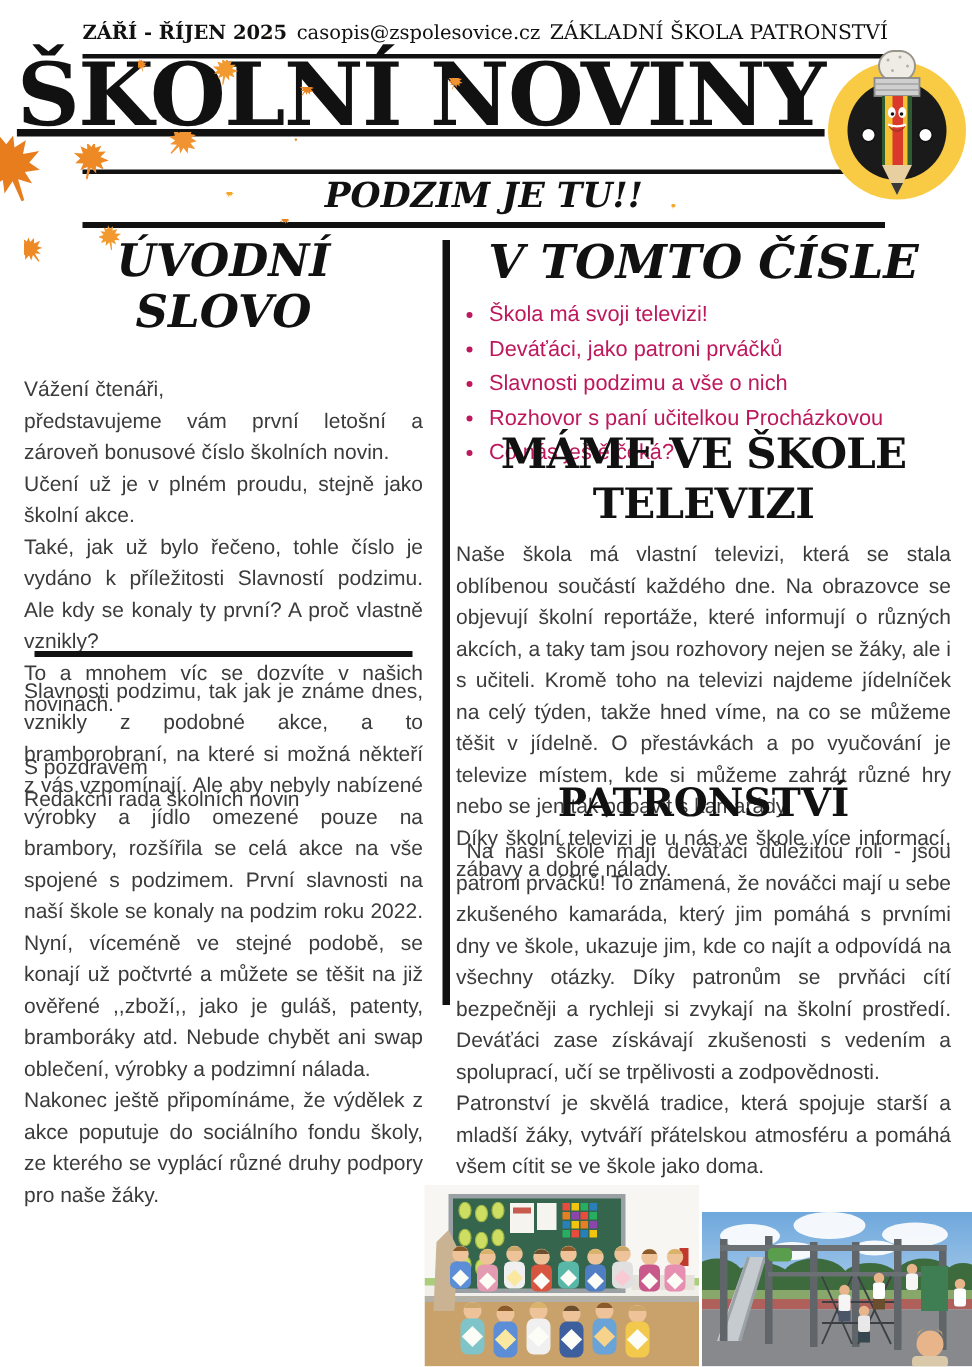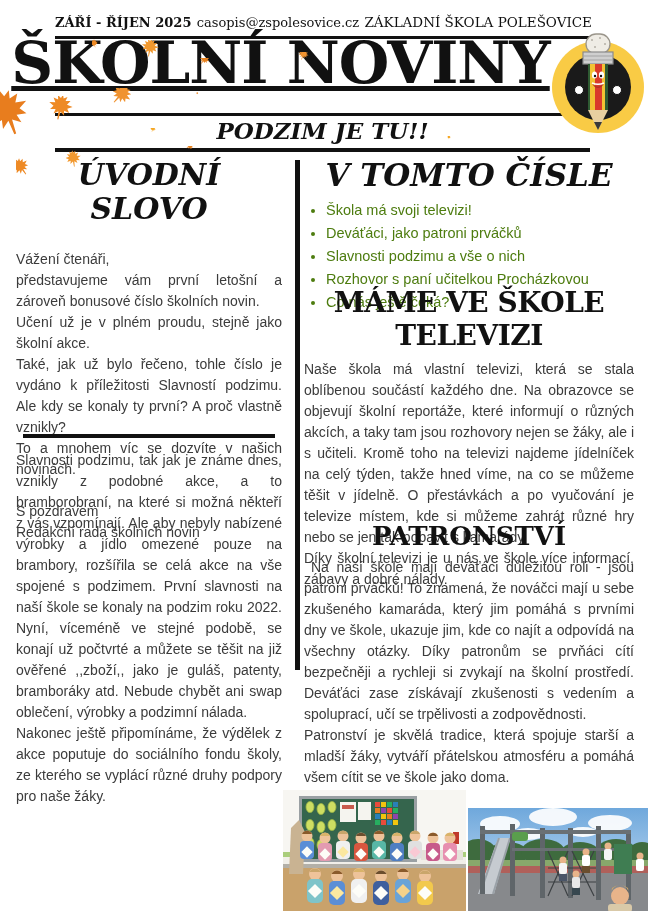--- a/index.html
+++ b/index.html
@@ -24,40 +24,40 @@
   .divider{left:295px;top:160px;width:5px;height:510px;background:#111;}
   .colhead{font-family:"DejaVu Serif",serif;font-style:italic;font-weight:bold;
     color:#111;text-align:center;line-height:1.12;}
   .subhead{font-family:"DejaVu Serif",serif;font-weight:bold;color:#111;text-align:center;}
   .bodytxt{font-size:14px;line-height:21px;color:#3b3b3b;text-align:justify;}
   .bodytxt p{margin:0;}
   .leftcol{left:16px;width:266px;}
   .rightcol{left:304px;width:330px;}
   .signature{}
   .sec-rule{height:4px;background:#111;width:252px;margin:0 auto;}
-  ul.toc{margin:6px 0 0 0;padding:0 0 0 22px;font-size:14.5px;line-height:23px;color:#4d7c0f;text-align:left;}
+  ul.toc{margin:6px 0 0 0;padding:0 0 0 22px;font-size:14.5px;line-height:23px;color:#be185d;text-align:left;}
   ul.toc li{margin:0;}
   .leaf{position:absolute;pointer-events:none;}
   .photo{position:absolute;display:block;}
 </style>
 </head>
 <body>
 
 <svg width="0" height="0" style="position:absolute" aria-hidden="true">
   <defs>
     <symbol id="maple" viewBox="0 0 100 100">
       <path d="M50 2 L55 16 L68 8 L64 24 L82 20 L72 36 L94 40 L76 50 L86 64 L66 60 L70 78 L54 66 L52 96 L48 96 L46 66 L30 78 L34 60 L14 64 L24 50 L6 40 L28 36 L18 20 L36 24 L32 8 L45 16 Z"></path>
     </symbol>
   </defs>
 </svg>
 
 <div class="abs mast-row">
   <span class="mast-date">ZÁŘÍ - ŘÍJEN 2025</span>
   <span class="mast-mail">casopis@zspolesovice.cz</span>
-  <span class="mast-school">ZÁKLADNÍ ŠKOLA POLEŠOVICE</span>
+  <span class="mast-school">ZÁKLADNÍ ŠKOLA PATRONSTVÍ</span>
 </div>
 <div class="abs rule rule1"></div>
 <div class="abs paper-title">ŠKOLNÍ NOVINY</div>
 <div class="abs rule rule2"></div>
 <div class="abs tagline">PODZIM JE TU!!</div>
 <div class="abs rule rule3"></div>
 
 <svg class="leaf" style="left:176px;top:24px" width="18" height="18">
     <use href="#maple" fill="#E8821F" transform="rotate(20 9 9) scale(0.18)"></use>
   </svg>

